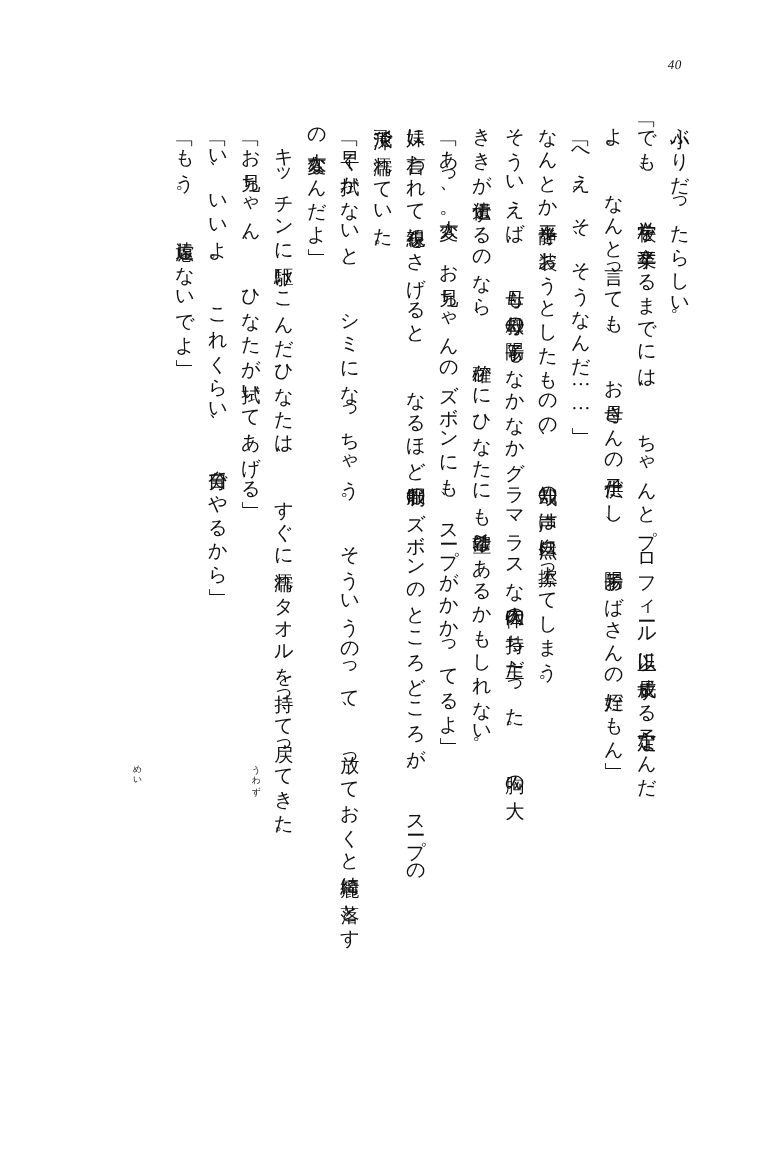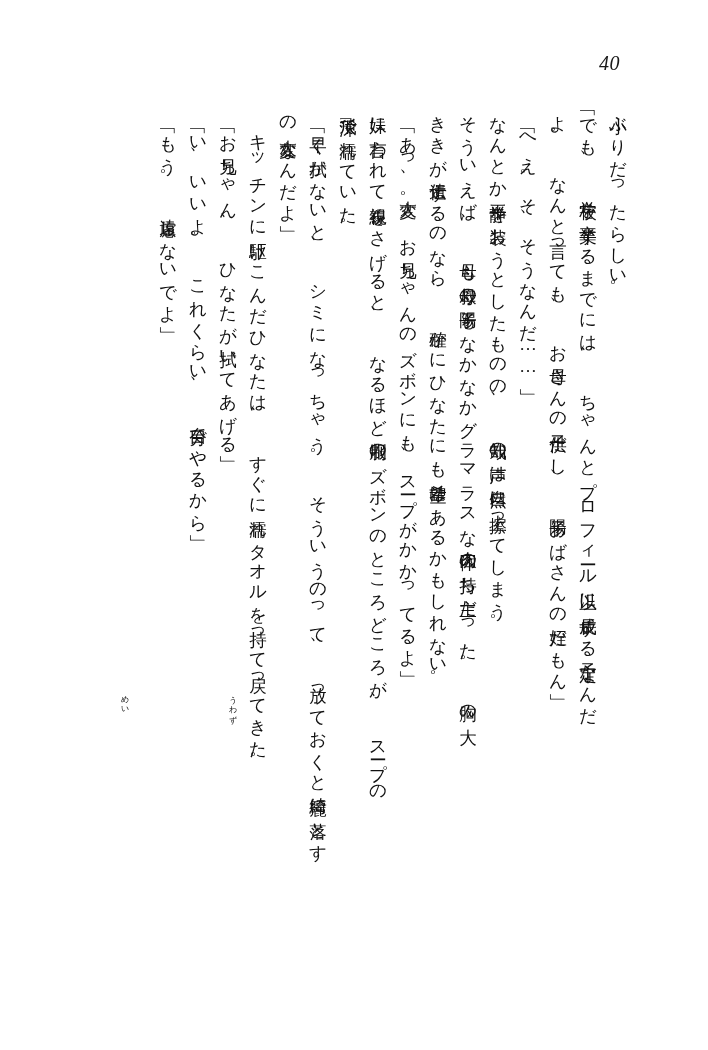--- a/index.html
+++ b/index.html
@@ -18,21 +18,21 @@
   .page {
     position: relative;
     width: 708px;
     height: 1050px;
     box-sizing: border-box;
   }
   .page-number {
     position: absolute;
     top: 52px;
     right: 88px;
-    font-size: 20px;
+    font-size: 12px;
     font-style: italic;
     font-family: "Liberation Serif", "DejaVu Serif", serif;
     letter-spacing: 0.5px;
     color: #1a1a1a;
   }
   .text-block {
     position: absolute;
     top: 104px;
     right: 82px;
     left: 82px;

